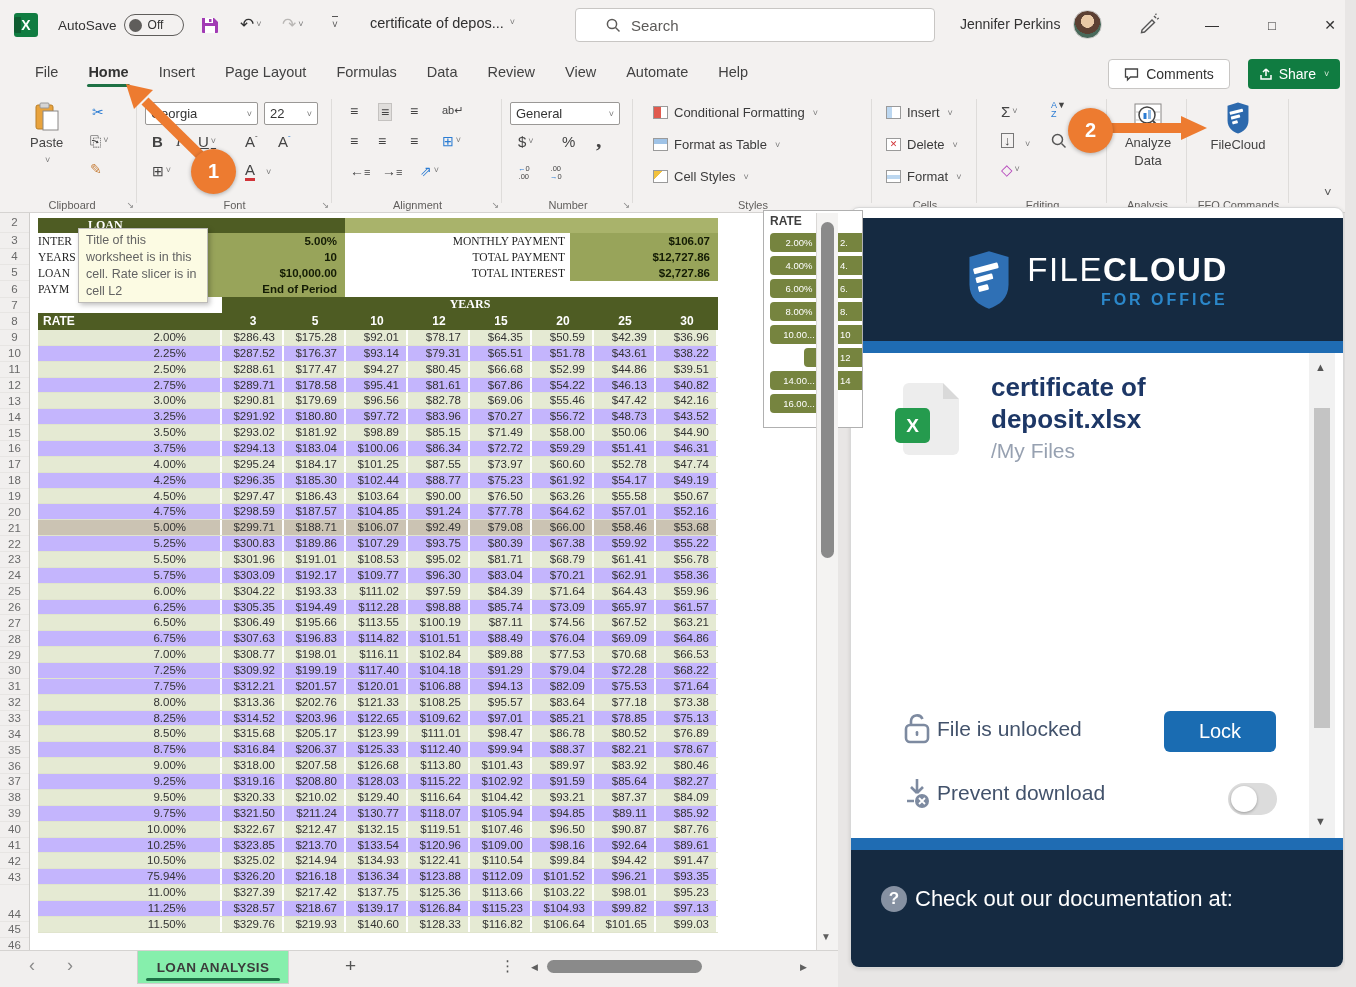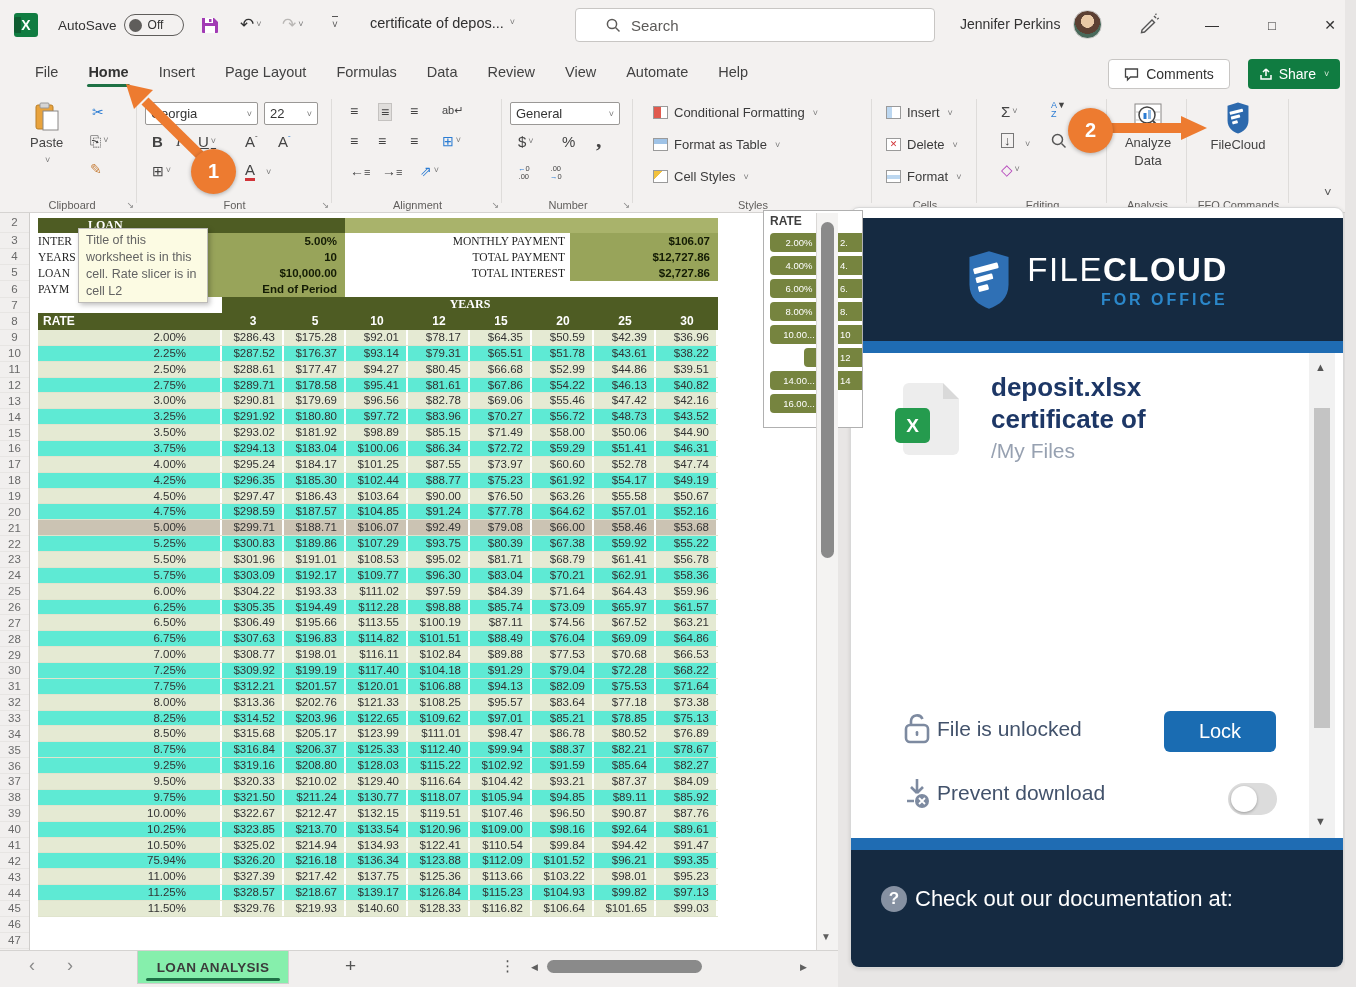--- a/index.html
+++ b/index.html
@@ -64,21 +64,21 @@
   .sum-lvals div { height:16px; line-height:16px; padding-right:8px; }
   .sum-rlabels { position:absolute; left:320px; top:19.5px; width:215px; font-family:"Liberation Serif",serif; font-size:11.5px; color:#1d1d1d; text-align:right; }
   .sum-rlabels div { height:16px; line-height:16px; }
   .sum-rvals { position:absolute; left:540px; top:19.5px; width:148px; background:#98a45a; font-size:11.5px; font-weight:bold; color:#141c05; text-align:right; }
   .sum-rvals div { height:16px; line-height:16px; padding-right:8px; }
   .years-band { position:absolute; left:192px; top:84px; width:496px; height:15.5px; background:#4e5c23; color:#fff; font-family:"Liberation Serif",serif; font-weight:bold; font-size:12px; text-align:center; line-height:15.5px; }
   .hdrrow { position:absolute; left:8px; top:100px; width:680px; height:17px; display:flex; background:#4e5c23; color:#fff; font-size:12px; font-weight:bold; }
   .hdrrow .c0 { width:184px; padding-left:5px; line-height:17px; }
   .hdrrow .c { width:62px; text-align:center; line-height:17px; }
   .tbody { position:absolute; left:8px; top:117px; width:680px; }
-  .trow { display:flex; height:15.87px; background:#5eead4; border-bottom:1px solid #e0e4cd; }
+  .trow { display:flex; height:15.87px; background:#c4b5fd; border-bottom:1px solid #e0e4cd; }
   .trow.green { background:#e5ead3; }
   .trow.hl { background:#cbc3b3; }
   .tcell { width:62px; font-size:11.5px; color:#333; text-align:right; padding-right:7px; line-height:15px; border-right:2px solid #fff; }
   .trow .rate { width:184px; padding-right:34px; }
 
   
   .slicer { position:absolute; left:733px; top:-3px; width:100px; height:218px; background:#fff; border:1px solid #b0b0b0; overflow:hidden; z-index:5; }
   .slicer-title { font-size:12px; font-weight:bold; color:#3f3f3f; padding:3px 6px 0 6px; }
   .slbtn { position:absolute; width:58px; height:19px; background:#76843f; border-radius:4px; color:#fff; font-size:9.5px; text-align:center; line-height:19px; }
 
@@ -423,21 +423,21 @@
         <div style="height: 15.87px;">34</div>
         <div style="height: 15.87px;">35</div>
         <div style="height: 15.87px;">36</div>
         <div style="height: 15.87px;">37</div>
         <div style="height: 15.87px;">38</div>
         <div style="height: 15.87px;">39</div>
         <div style="height: 15.87px;">40</div>
         <div style="height: 15.87px;">41</div>
         <div style="height: 15.87px;">42</div>
         <div style="height: 15.87px;">43</div>
-        <div style="height: 15.87px;">44</div>
+        <div style="height: 15.87px; margin-top: 21px;">44</div>
         <div style="height: 15.87px;">45</div>
         <div style="height: 15.87px;">46</div>
         <div style="height: 15.87px;">47</div>
       </div>
     <div class="sheet">
       <div class="title-dark">LOAN</div>
       <div class="title-light"></div>
       <div class="sum-labels">
           <div>INTER</div>
           <div>YEARS</div>
@@ -762,20 +762,31 @@
           <div class="trow">
             <div class="tcell rate">8.75%</div>
             <div class="tcell">$316.84</div>
             <div class="tcell">$206.37</div>
             <div class="tcell">$125.33</div>
             <div class="tcell">$112.40</div>
             <div class="tcell">$99.94</div>
             <div class="tcell">$88.37</div>
             <div class="tcell">$82.21</div>
             <div class="tcell">$78.67</div>
+          </div>
+          <div class="trow green">
+            <div class="tcell rate">9.00%</div>
+            <div class="tcell">$318.00</div>
+            <div class="tcell">$207.58</div>
+            <div class="tcell">$126.68</div>
+            <div class="tcell">$113.80</div>
+            <div class="tcell">$101.43</div>
+            <div class="tcell">$89.97</div>
+            <div class="tcell">$83.92</div>
+            <div class="tcell">$80.46</div>
           </div>
           <div class="trow">
             <div class="tcell rate">9.25%</div>
             <div class="tcell">$319.16</div>
             <div class="tcell">$208.80</div>
             <div class="tcell">$128.03</div>
             <div class="tcell">$115.22</div>
             <div class="tcell">$102.92</div>
             <div class="tcell">$91.59</div>
             <div class="tcell">$85.64</div>
@@ -935,22 +946,22 @@
       </div>
     </div>
     <div class="p-bluebar bb-top"></div>
 
     <div class="p-body">
       <div class="file-icon">
         <div class="fold"></div>
         <div class="xbadge">X</div>
       </div>
       <div class="file-name">
+        <div>certificate of</div>
         <div>deposit.xlsx</div>
-        <div>certificate of</div>
       </div>
       <div class="file-path">/My Files</div>
 
       <span class="prow-icon" style="top:360px">
         <svg width="28" height="32" viewBox="0 0 28 32">
             <rect x="3" y="12" width="22" height="17" rx="4" fill="none" stroke="#7d8aa0" stroke-width="2.6"></rect>
             <path d="M8 12 V8 a6 6 0 0 1 11.5 -2" fill="none" stroke="#7d8aa0" stroke-width="2.6"></path>
             <rect x="12.7" y="18" width="2.6" height="5" rx="1.3" fill="#7d8aa0"></rect>
           </svg>
       </span>

